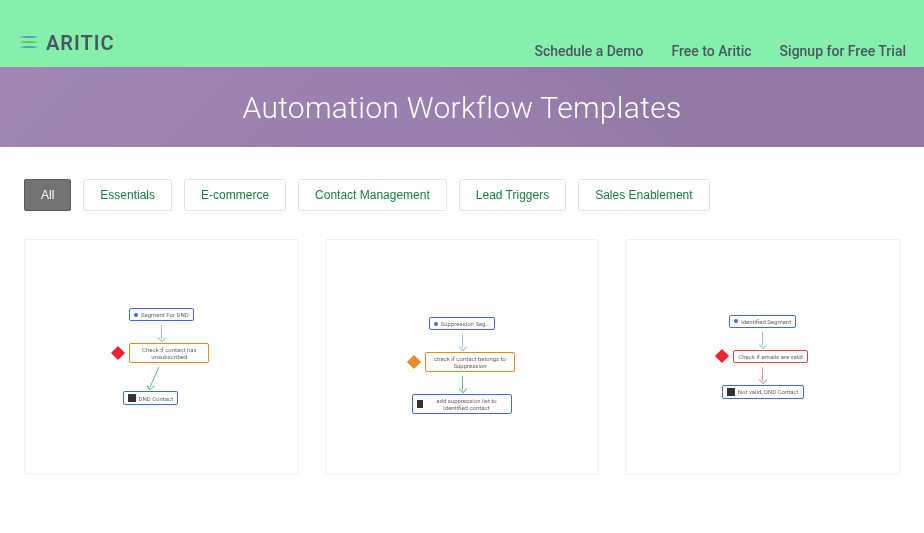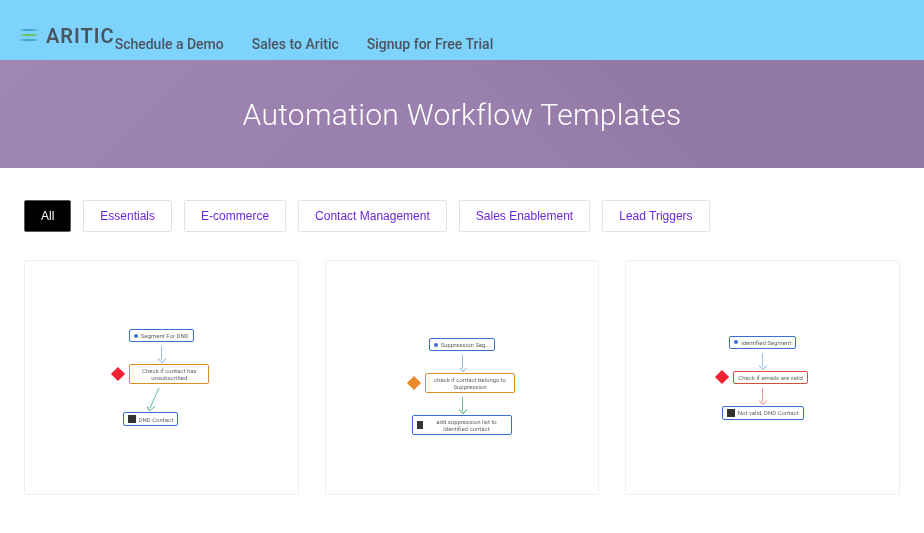--- a/index.html
+++ b/index.html
@@ -1,31 +1,31 @@
 <!DOCTYPE html>
 <html><head>
 <meta charset="utf-8">
 <style>
   * { box-sizing: border-box; margin: 0; padding: 0; }
   body { font-family: -apple-system, BlinkMacSystemFont, "Segoe UI", Roboto, Helvetica, Arial, sans-serif; background: #fff; width: 924px; color: #333; }
   
-  .topbar { display: flex; align-items: center; padding: 20px 18px 8px 18px; background: #7dd3fc; }
+  .topbar { display: flex; align-items: center; justify-content: space-between; padding: 27px 18px 8px 18px; background: #86efac; }
   .logo { display: flex; align-items: center; gap: 6px; }
   .logo-wings { width: 22px; height: 18px; position: relative; display: inline-block; }
   .logo-text { font-size: 20px; letter-spacing: 1px; color: #4a5560; font-weight: 600; }
   .nav { display: flex; gap: 28px; margin-top: 16px; }
   .nav a { color: #4a5560; text-decoration: none; font-size: 14px; font-weight: 500; }
   
-  .hero { background: #9a80ae; height: 108px; display: flex; align-items: center; justify-content: center; position: relative; overflow: hidden; }
+  .hero { background: #9a80ae; height: 80px; display: flex; align-items: center; justify-content: center; position: relative; overflow: hidden; }
   .hero::before { content:""; position:absolute; inset:0; background: linear-gradient(135deg, rgba(255,255,255,0.06) 0%, transparent 40%), linear-gradient(45deg, transparent 50%, rgba(0,0,0,0.05) 70%); }
   .hero h1 { color: #fff; font-weight: 300; font-size: 30px; letter-spacing: 0.3px; position: relative; }
   
   .filters { display: flex; gap: 12px; padding: 32px 24px 18px 24px; flex-wrap: wrap; }
-  .filter-btn { border: 1px solid #e3e3e3; background: #fff; color: #6d28d9; font-size: 12px; padding: 8px 16px; border-radius: 2px; cursor: pointer; }
-  .filter-btn.active { background: #000000; border-color: #5a5a5a; color: #fff; }
+  .filter-btn { border: 1px solid #e3e3e3; background: #fff; color: #15803d; font-size: 12px; padding: 8px 16px; border-radius: 2px; cursor: pointer; }
+  .filter-btn.active { background: #737373; border-color: #5a5a5a; color: #fff; }
   
   .grid { display: flex; gap: 26px; padding: 10px 24px 0 24px; }
   .card { flex: 1 1 0; min-width: 0; }
   .card-preview { background: #fff; height: 235px; border: 1px solid #f0f0f0; border-radius: 2px; display:flex; align-items:center; justify-content:center; padding: 8px; }
   
   .wf { display:flex; flex-direction:column; align-items:center; gap:4px; }
   .wf-box { font-size: 6px; color:#666; border:1px solid #3b6fd6; background:#fff; border-radius:2px; padding: 2px 4px; position:relative; display:flex; align-items:center; gap:3px; }
   .wf-box.orange { border-color:#e08a2c; }
   .wf-box.red { border-color:#d94a3a; }
   .wf-line { width:1px; height:14px; background:#9abedb; position:relative; }
@@ -51,36 +51,36 @@
       <svg width="22" height="18" viewBox="0 0 22 18">
         <path d="M1 3 Q11 1 21 3 Q11 5 1 3" fill="#3aa0c9"></path>
         <path d="M1 8 Q11 6 21 8 Q11 10 1 8" fill="#6bbf4b"></path>
         <path d="M1 13 Q11 11 21 13 Q11 15 1 13" fill="#3aa0c9"></path>
       </svg>
     </span>
     <span class="logo-text">ARITIC</span>
   </div>
   <div class="nav">
     <a href="#">Schedule a Demo</a>
-    <a href="#">Sales to Aritic</a>
+    <a href="#">Free to Aritic</a>
     <a href="#">Signup for Free Trial</a>
   </div>
 </div>
 
 <div class="hero">
   <h1>Automation Workflow Templates</h1>
 </div>
 
 <div class="filters">
   <button class="filter-btn active">All</button>
   <button class="filter-btn">Essentials</button>
   <button class="filter-btn">E-commerce</button>
   <button class="filter-btn">Contact Management</button>
+  <button class="filter-btn">Lead Triggers</button>
   <button class="filter-btn">Sales Enablement</button>
-  <button class="filter-btn">Lead Triggers</button>
 </div>
 
 <div class="grid">
 
   <div class="card">
     <div class="card-preview">
       <div class="wf">
         <div class="wf-box">
             <span class="dot"></span>
             <span>Segment For DND</span>

